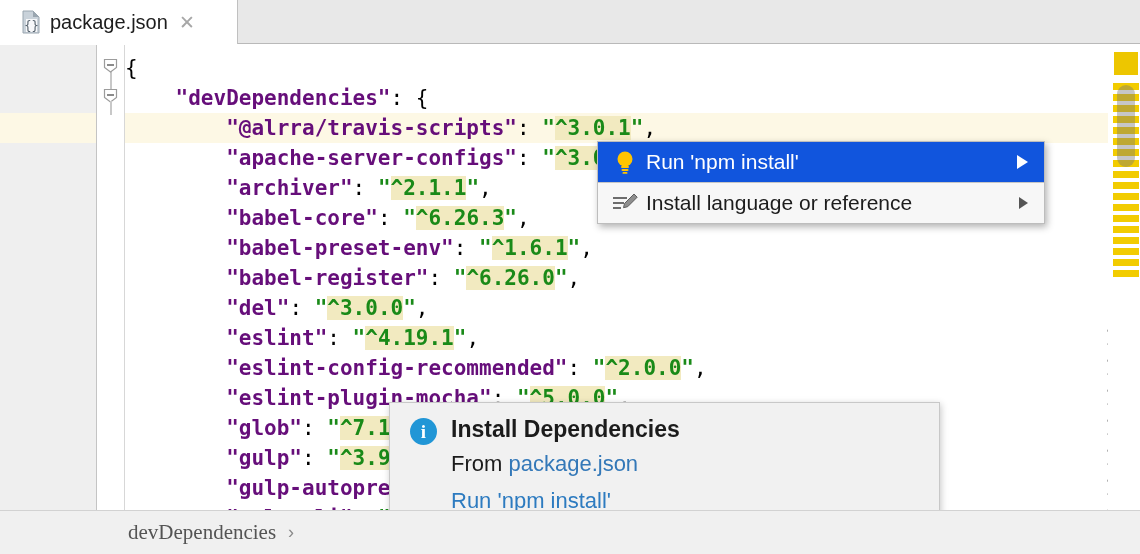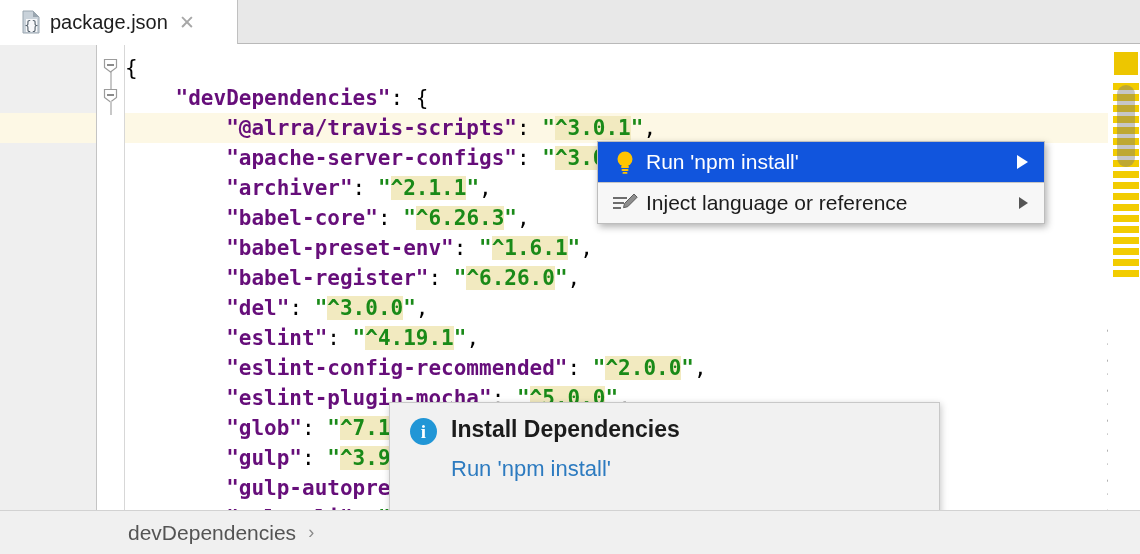--- a/index.html
+++ b/index.html
@@ -223,21 +223,21 @@
     position: absolute; left: 0; top: 510px;
     width: 1140px; height: 44px;
     background: #f0f0f0;
     border-top: 1px solid #d2d2d2;
     box-sizing: border-box;
     display: flex; align-items: center;
     padding-left: 128px;
   }
   .bc-text {
     font-size: 21px; color: #545454;
-    font-family: Liberation Sans, sans-serif;
+    font-family: Liberation Serif, serif;
     white-space: nowrap;
   }
   .bc-sep {
     font-size: 18px; color: #8a8a8a; margin: 0 12px;
     font-family: "Liberation Sans", sans-serif;
   }
   .bc-dim { color: #6b6b6b; }
 </style>
 </head>
 <body>
@@ -360,30 +360,33 @@
   <div class="mi-sep"></div>
   <div class="mi">
     <span class="mi-icon">
       <svg width="30" height="26" viewBox="0 0 30 26">
         <rect x="3" y="7" width="14" height="2" fill="#6d6d6d"></rect>
         <rect x="3" y="12" width="11" height="2" fill="#6d6d6d"></rect>
         <rect x="3" y="17" width="8" height="2" fill="#6d6d6d"></rect>
         <path d="M24 4 l3.2 3.2 l-9.5 9.5 l-4.2 1 l1 -4.2 Z" fill="#8e8e8e" stroke="#5e5e5e" stroke-width="1"></path>
       </svg>
     </span>
-    <span class="mi-label">Inject language or reference</span>
+    <span class="mi-label">Install language or reference</span>
     <span class="mi-arrow dark"></span>
   </div>
 </div>
 
 <div id="balloon">
   <div id="balloon-head">
     <span class="info-icon">i</span>
     <span id="balloon-title">Install Dependencies</span>
   </div>
+  <div id="balloon-from">
+    <span>From </span><span class="lnk">package.json</span>
+  </div>
   <div id="balloon-actions">
     <span class="blnk">Run 'npm install'</span>
   </div>
 </div>
 
 <div id="breadcrumbs">
   <span class="bc-text">devDependencies</span>
   <span class="bc-sep">›</span>
 </div>
 

